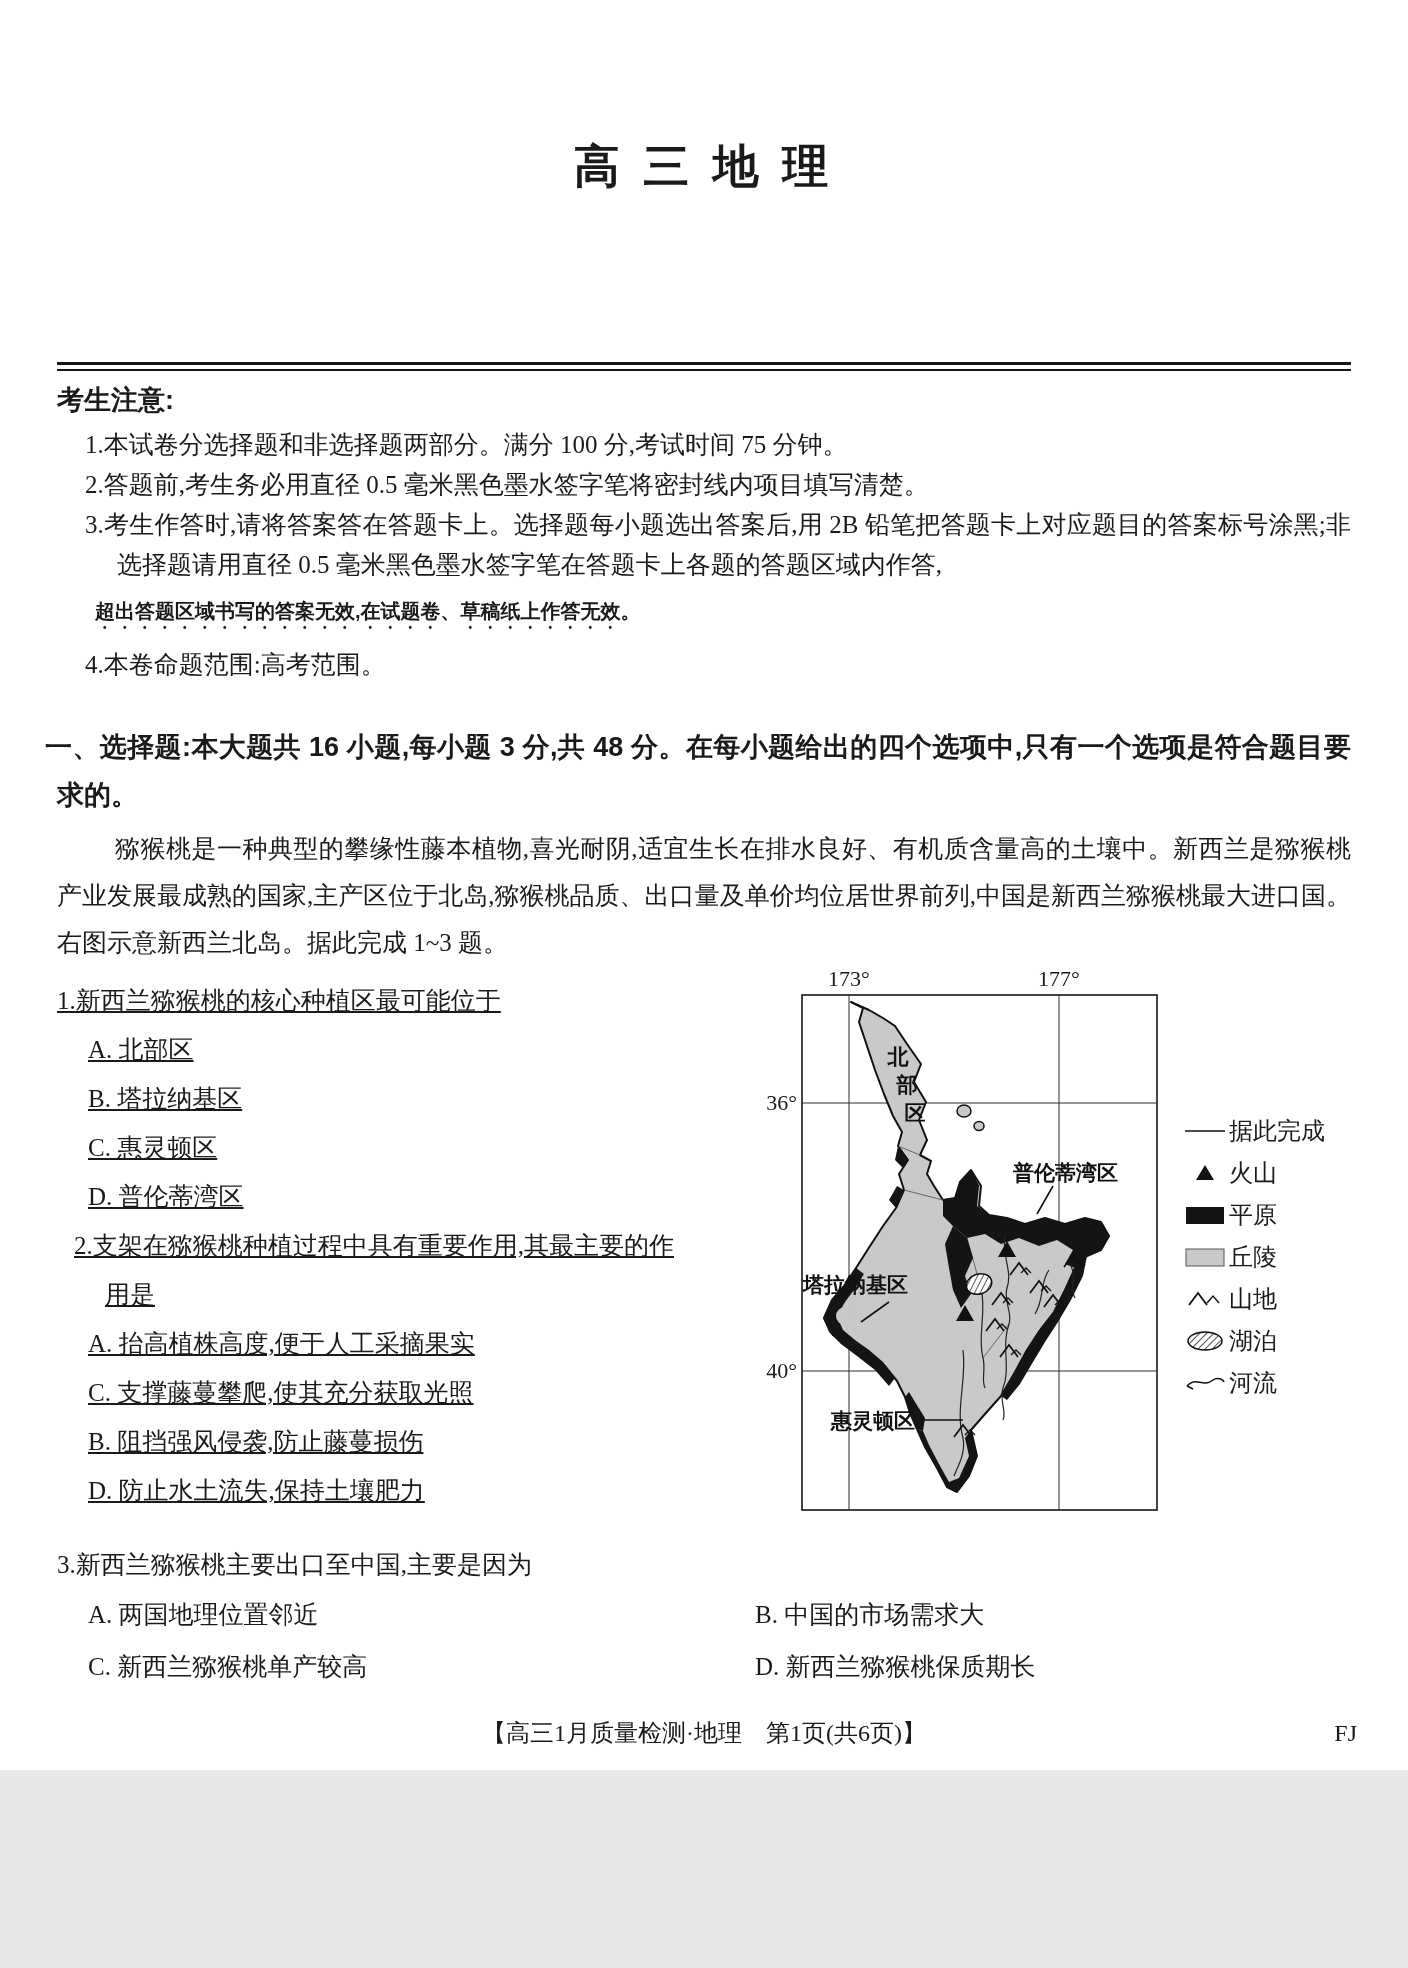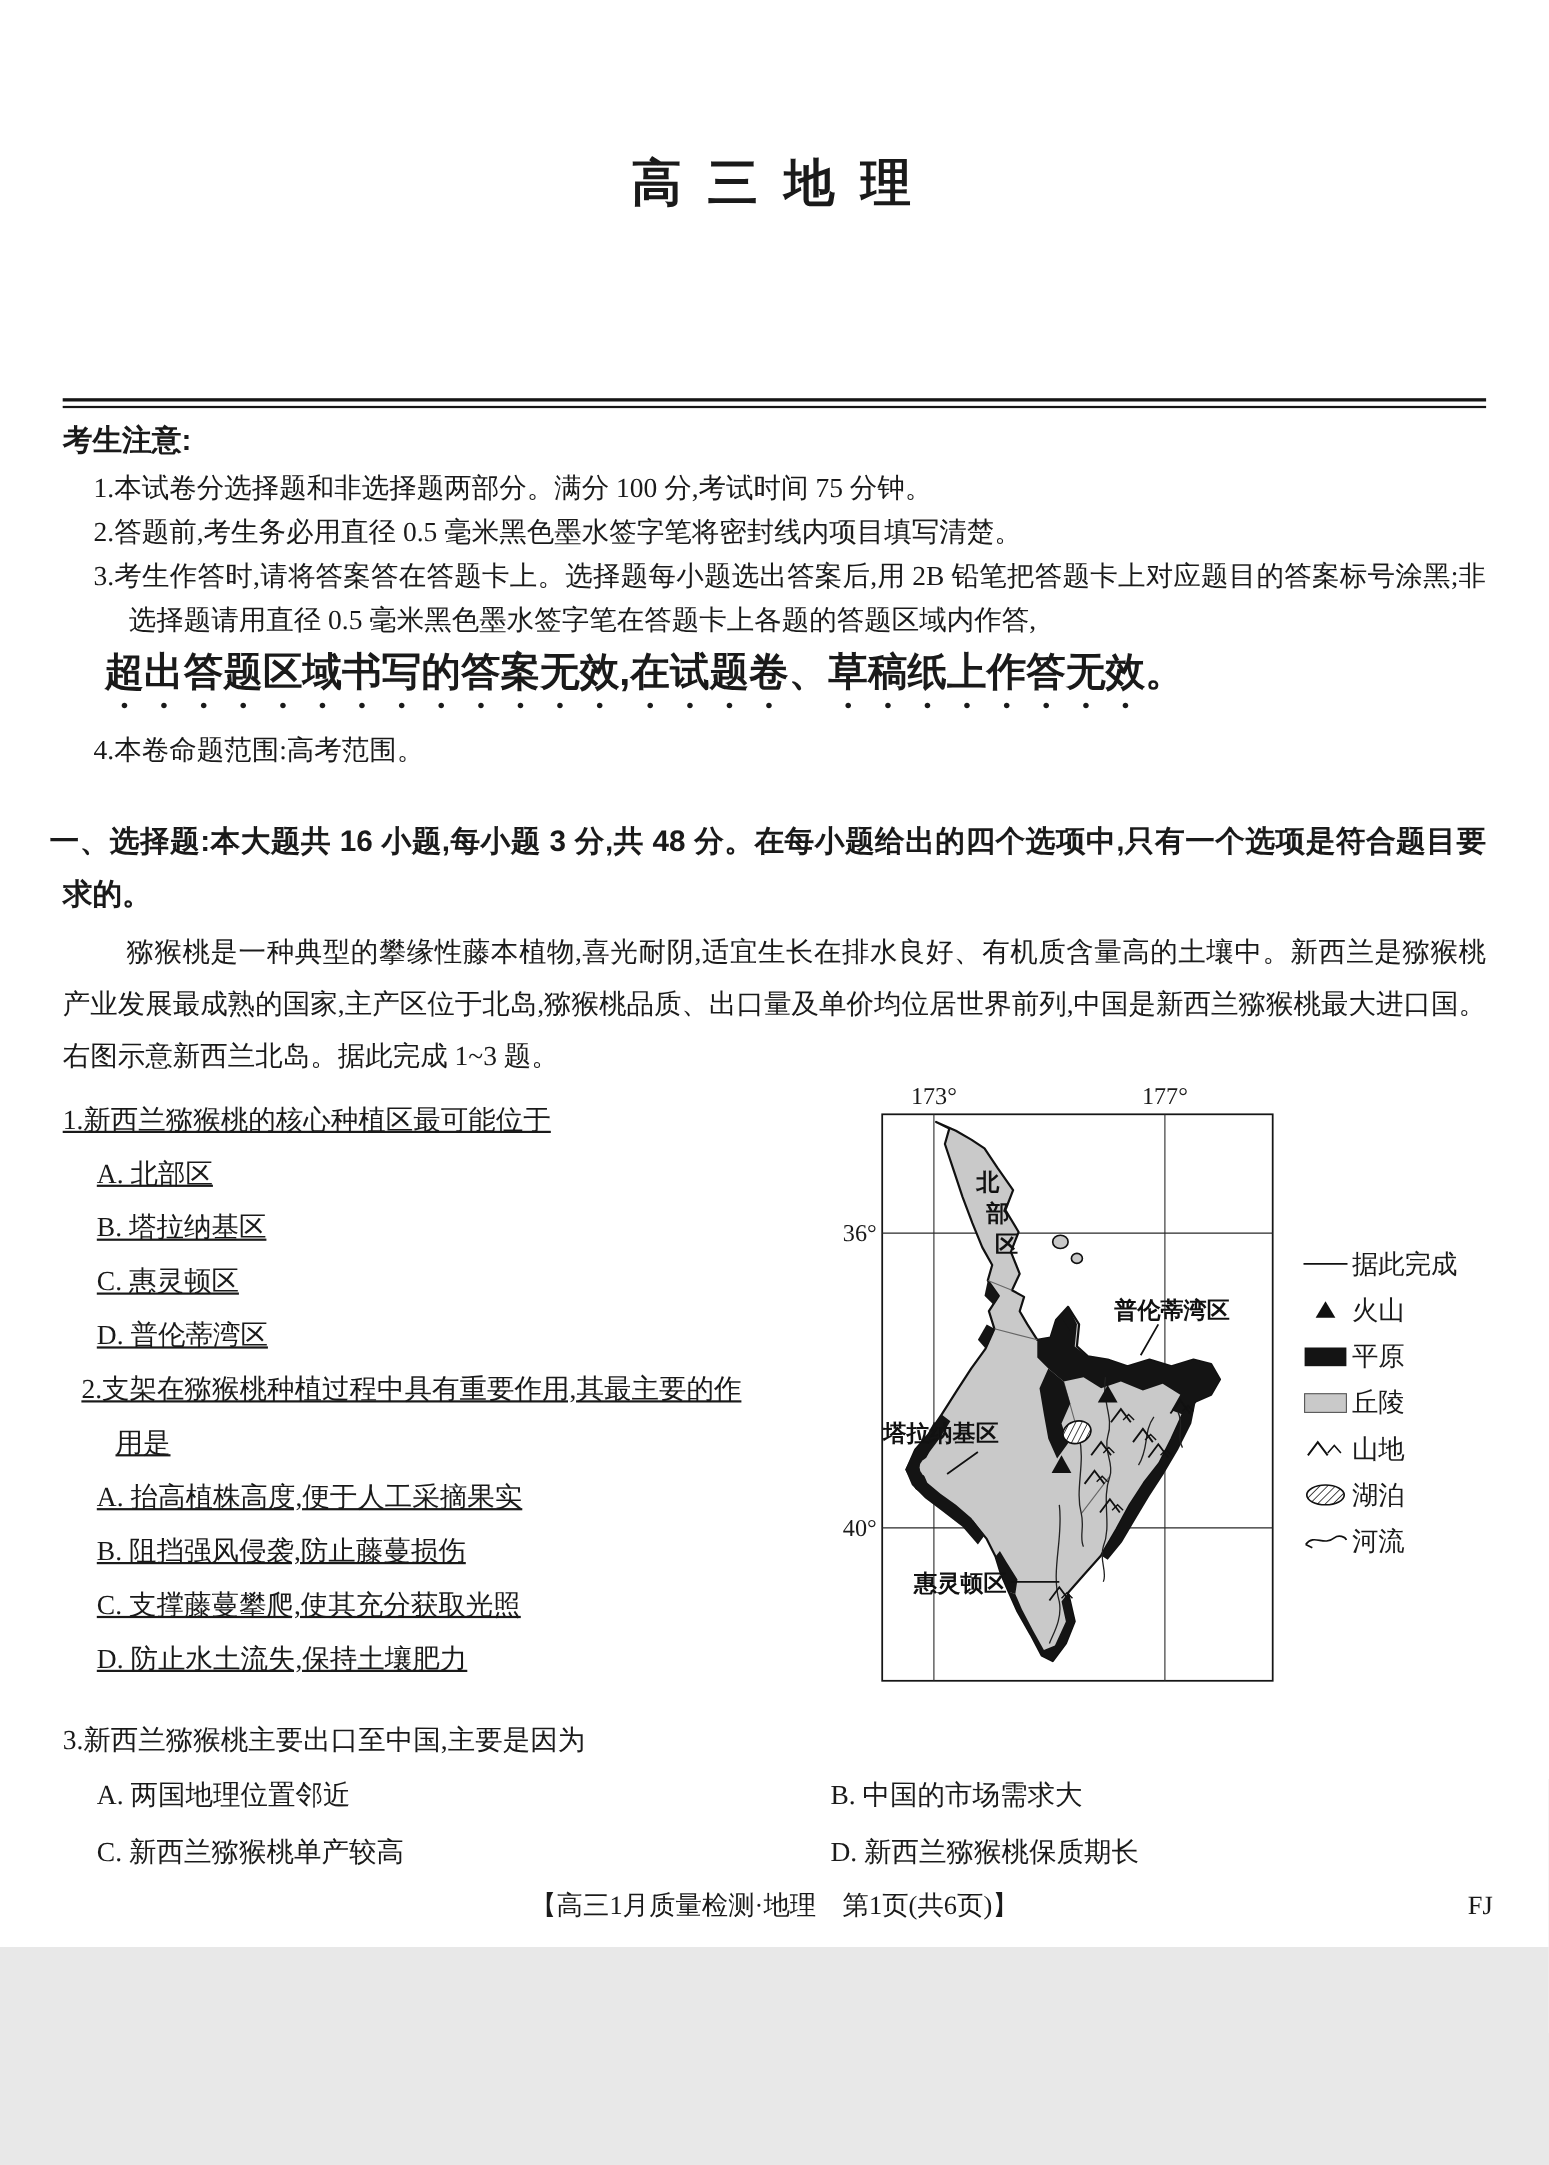--- a/index.html
+++ b/index.html
@@ -11,21 +11,21 @@
   .hei{font-family:"Liberation Sans","DejaVu Sans",sans-serif;font-weight:700;}
 
   .title{margin:0;padding-top:143px;text-align:center;font-size:46px;line-height:48px;
          font-weight:700;white-space:pre;letter-spacing:6px;}
 
   .double-rule{margin-top:171px;height:4px;border-top:3px solid #161616;border-bottom:2px solid #161616;}
 
   .notice-heading{margin-top:12px;font-size:27px;line-height:34px;}
   .notice{margin-top:8px;font-size:25px;}
   .notice-item{padding-left:60px;text-indent:-32px;line-height:40px;text-align:justify;}
-  .notice-em{display:block;text-indent:0;margin:4px 0 12px -22px;font-size:36px;line-height:44px;
+  .notice-em{display:block;text-indent:0;margin:4px 0 12px -22px;font-size:20px;line-height:44px;
      -webkit-text-emphasis:filled dot;-webkit-text-emphasis-position:under;
      text-emphasis:filled dot;text-emphasis-position:under left;}
 
   .section-heading{margin-top:38px;margin-left:-12px;padding-left:12px;text-indent:-12px;
                    font-size:27px;line-height:48px;text-align:justify;}
 
   .passage{margin:6px 0 0;font-size:25px;line-height:47px;text-align:justify;text-indent:58px;}
 
   .qarea{position:relative;margin-top:10px;height:552px;text-decoration:underline;}
   .qcol{width:620px;}
@@ -82,22 +82,22 @@
   <div class="qarea">
     <div class="qcol">
       <div class="q-stem">1.新西兰猕猴桃的核心种植区最可能位于</div>
       <div class="opt">A. 北部区</div>
       <div class="opt">B. 塔拉纳基区</div>
       <div class="opt">C. 惠灵顿区</div>
       <div class="opt">D. 普伦蒂湾区</div>
 
       <div class="q-stem hang">2.支架在猕猴桃种植过程中具有重要作用,其最主要的作用是</div>
       <div class="opt">A. 抬高植株高度,便于人工采摘果实</div>
+      <div class="opt">C. 支撑藤蔓攀爬,使其充分获取光照</div>
       <div class="opt">B. 阻挡强风侵袭,防止藤蔓损伤</div>
-      <div class="opt">C. 支撑藤蔓攀爬,使其充分获取光照</div>
       <div class="opt">D. 防止水土流失,保持土壤肥力</div>
     </div>
 
     <div class="map-figure">
       <svg class="map-svg" width="410" height="548" viewBox="0 0 410 548">
         <defs>
           <pattern id="hatch" patternUnits="userSpaceOnUse" width="5" height="5" patternTransform="rotate(45)">
             <rect width="5" height="5" fill="#ffffff"></rect>
             <line x1="0" y1="0" x2="0" y2="5" stroke="#111" stroke-width="1.4"></line>
           </pattern>

